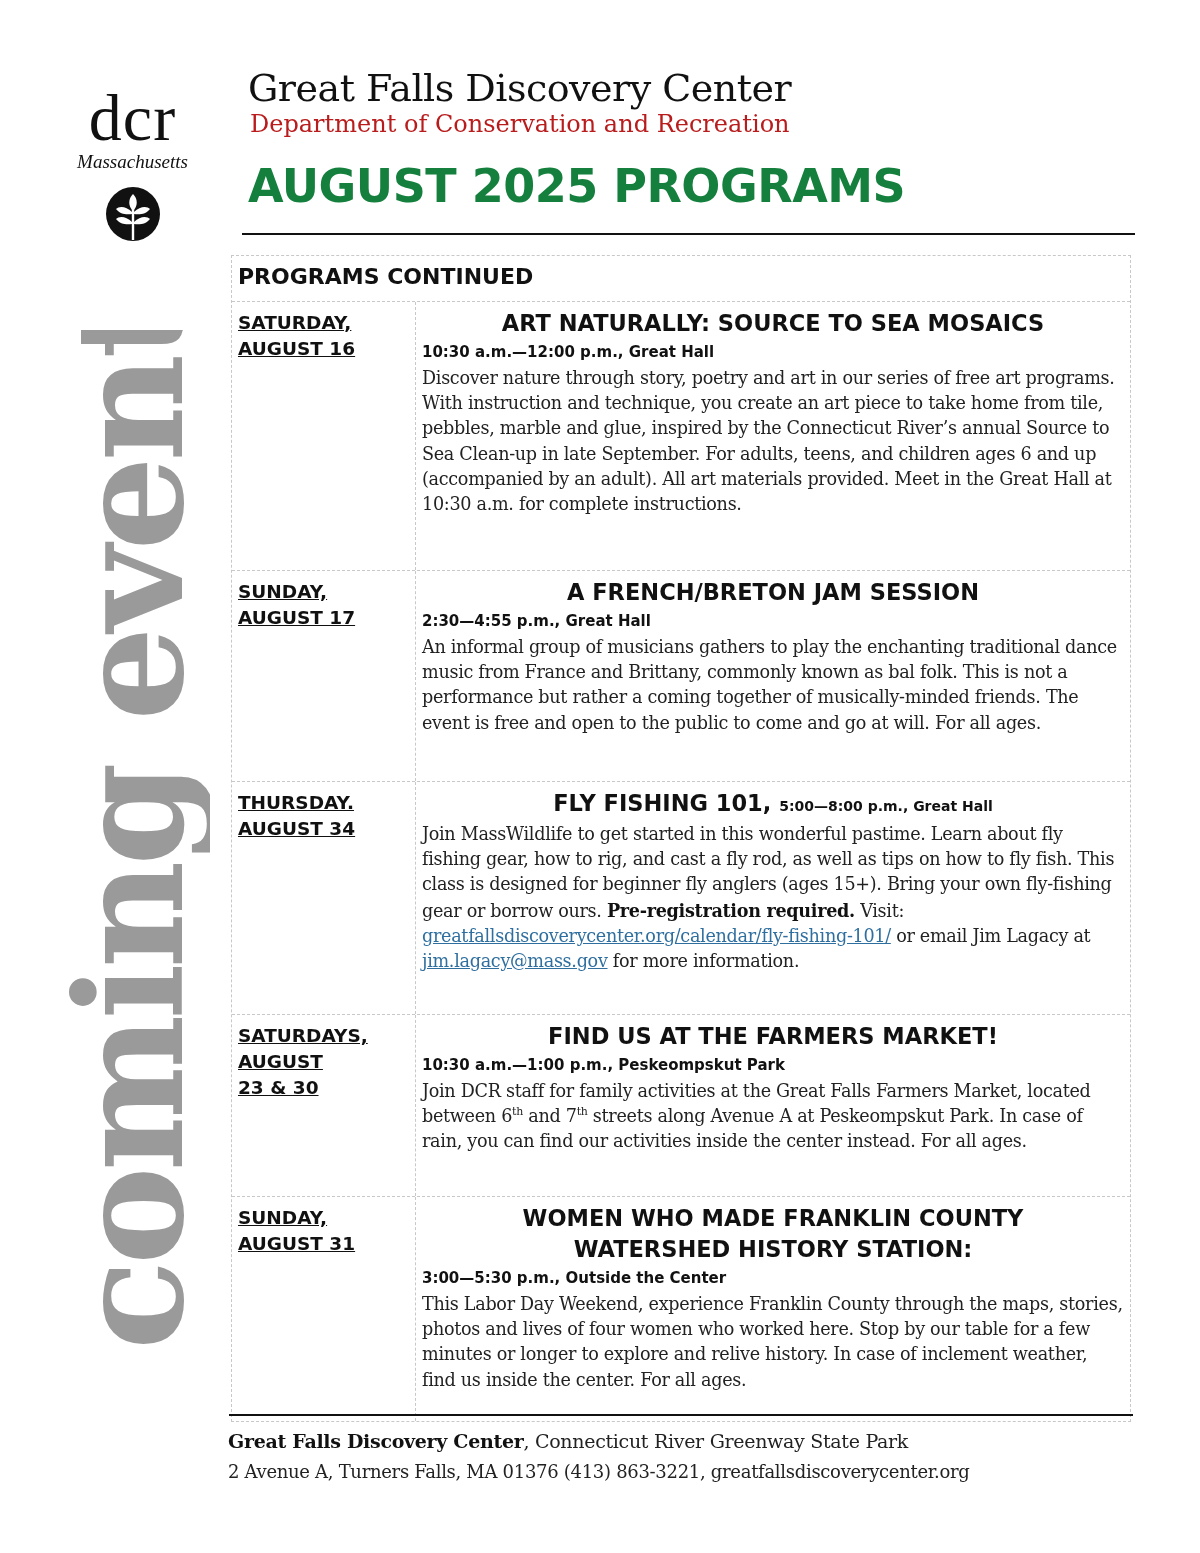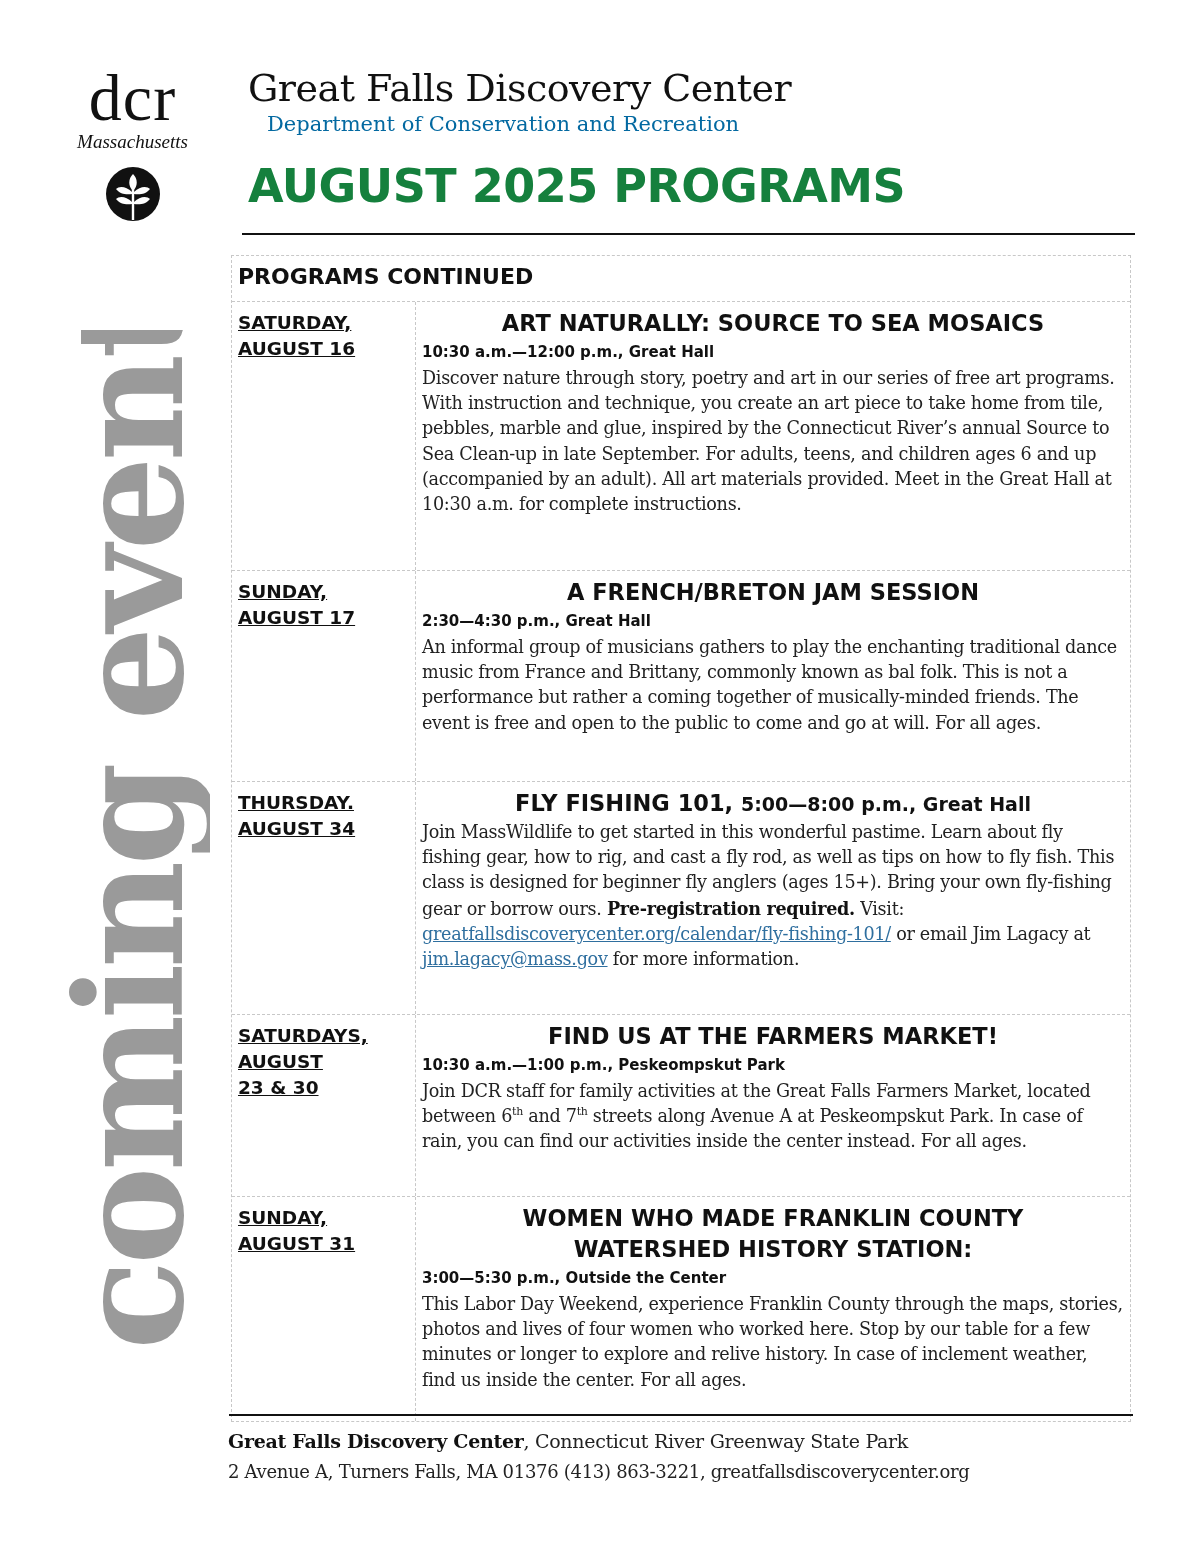--- a/index.html
+++ b/index.html
@@ -1,45 +1,45 @@
 <!DOCTYPE html>
 <html><head>
 <meta charset="utf-8">
 <style>
   html, body { margin: 0; padding: 0; background: #fff; }
   body { width: 1200px; height: 1553px; position: relative; overflow: hidden; color: #111; }
 
   
   .logo { position: absolute; left: 55px; top: 62px; width: 155px; text-align: center; }
-  .logo-dcr { font-family: "Liberation Serif", serif; font-size: 66px; line-height: 72px; letter-spacing: 1px; color: #111; }
+  .logo-dcr { font-family: "Liberation Serif", serif; font-size: 66px; line-height: 72px; letter-spacing: 1px; color: #111; margin-top: 20px; }
   .logo-ma { font-family: "Liberation Serif", serif; font-style: italic; font-weight: normal; font-size: 19px; line-height: 20px; margin-top: -2px; color: #111; }
   .logo-leaf { width: 56px; height: 56px; margin: 14px auto 0; }
   .vert-wrap { position: absolute; left: 50px; top: 330px; width: 160px; height: 1020px; overflow: hidden; }
   .vert-text { position: absolute; left: 0; top: 0; width: 1020px; height: 160px;
                transform-origin: 0 0; transform: translate(0, 1020px) rotate(-90deg);
                font-family: "DejaVu Serif", serif; font-weight: bold; color: #9a9a9a;
                font-size: 148px; line-height: 160px; letter-spacing: -5px; white-space: nowrap; text-align: center; }
 
   
   .org-title { position: absolute; left: 248px; top: 66px; font-family: "DejaVu Serif", serif; font-size: 38px; line-height: 44px; color: #111; letter-spacing: -0.5px; }
-  .org-sub { position: absolute; left: 250px; top: 112px; font-family: "DejaVu Serif", serif; font-size: 21px; line-height: 24px; color: #0369a1; margin-left: 17px; }
+  .org-sub { position: absolute; left: 250px; top: 112px; font-family: "DejaVu Serif", serif; font-size: 24px; line-height: 24px; color: #b91c1c; }
   .month-title { position: absolute; left: 248px; top: 156px; font-family: "DejaVu Sans", sans-serif; font-weight: bold; font-size: 46px; line-height: 60px; color: #15803d; letter-spacing: -0.5px; }
   .rule-top { position: absolute; left: 242px; top: 233px; width: 893px; height: 2px; background: #111; }
 
   
   .prog-table { position: absolute; left: 231px; top: 255px; width: 898px; border: 1px dashed #c8c8c8; }
   .section-head { height: 46px; border-bottom: 1px dashed #c8c8c8; box-sizing: border-box; padding: 6px 0 0 6px;
                   font-family: "DejaVu Sans", sans-serif; font-weight: bold; font-size: 22px; line-height: 30px; color: #111; }
   .row { display: flex; border-bottom: 1px dashed #c8c8c8; }
   .row:last-child { border-bottom: none; }
   .date-cell { width: 184px; border-right: 1px dashed #c8c8c8; box-sizing: border-box; padding: 8px 0 0 6px;
                font-family: "DejaVu Sans", sans-serif; font-weight: bold; font-size: 18.5px; line-height: 26px; color: #111; text-decoration: underline; }
   .body-cell { flex: 1; box-sizing: border-box; padding: 6px 6px 10px 6px; }
   .ev-title { font-family: "DejaVu Sans", sans-serif; font-weight: bold; font-size: 22.5px; line-height: 31px; color: #111; text-align: center; }
-  .ev-title .inline-time { font-size: 19px; }
+  .ev-title .inline-time { font-size: 14px; }
   .ev-time { font-family: "DejaVu Sans", sans-serif; font-weight: bold; font-size: 15px; line-height: 27px; color: #111; }
   .ev-desc { font-family: "DejaVu Serif", serif; font-size: 17.6px; line-height: 25.2px; color: #222; letter-spacing: -0.3px; }
   .ev-desc b { color: #111; }
   .ev-desc a { color: #2f6f9f; text-decoration: underline; }
   sup { font-size: 11px; line-height: 0; text-align: center; }
 
   .r1 { height: 268px; } .r2 { height: 210px; } .r3 { height: 232px; } .r4 { height: 181px; } .r5 { height: 224px; }
 
   
   .rule-bottom { position: absolute; left: 229px; top: 1414px; width: 904px; height: 2px; background: #111; }
@@ -90,21 +90,21 @@
     </div>
   </div>
 
   <div class="row r2">
     <div class="date-cell">
       <div>SUNDAY,</div>
       <div>AUGUST 17</div>
     </div>
     <div class="body-cell">
       <div class="ev-title">A FRENCH/BRETON JAM SESSION</div>
-      <div class="ev-time">2:30—4:30 p.m.,  Great Hall</div>
+      <div class="ev-time">2:30—4:55 p.m.,  Great Hall</div>
       <div class="ev-desc">An informal group of musicians gathers to play the enchanting traditional dance music from France and Brittany, commonly known as bal folk. This is not a performance but rather a coming together of musically-minded friends. The event is free and open to the public to come and go at will. For all ages.</div>
     </div>
   </div>
 
   <div class="row r3">
     <div class="date-cell">
       <div>THURSDAY.</div>
       <div>AUGUST 34</div>
     </div>
     <div class="body-cell">

